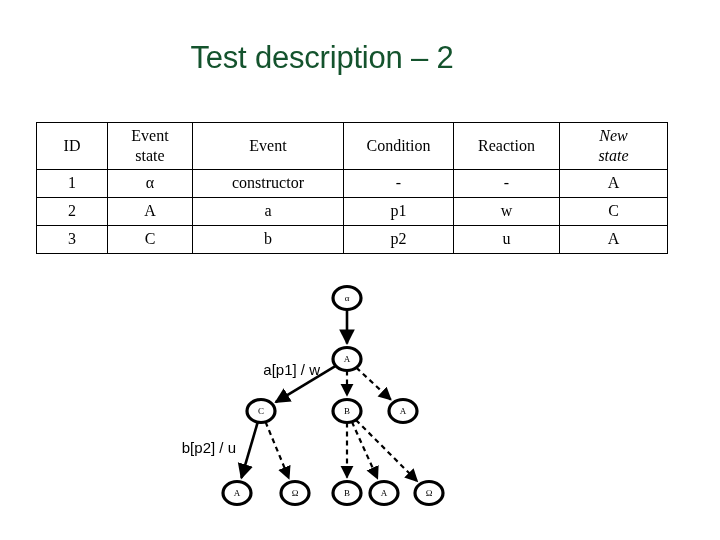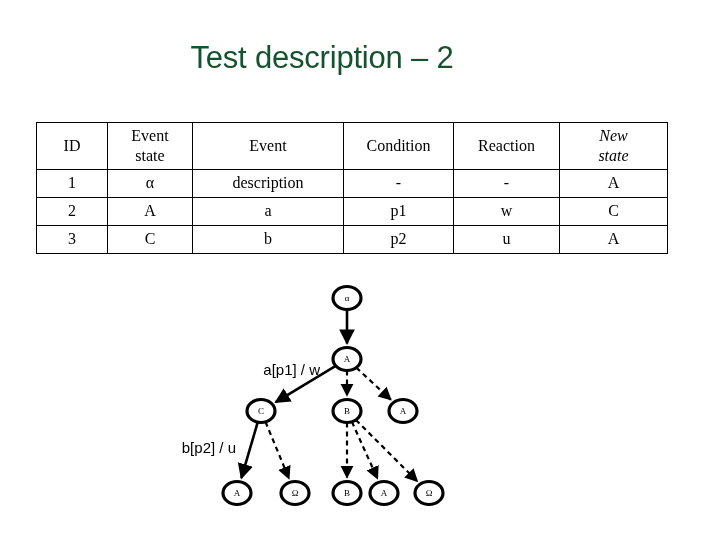--- a/index.html
+++ b/index.html
@@ -126,21 +126,21 @@
         <th class="col-cond hdr-two-line">Condition</th>
         <th class="col-react hdr-two-line">Reaction</th>
         <th class="col-new hdr-two-line">New
 state</th>
       </tr>
     </thead>
     <tbody>
       <tr>
         <td>1</td>
         <td>α</td>
-        <td>description</td>
+        <td>constructor</td>
         <td>-</td>
         <td>-</td>
         <td>A</td>
       </tr>
       <tr>
         <td>2</td>
         <td>A</td>
         <td>a</td>
         <td>p1</td>
         <td>w</td>

